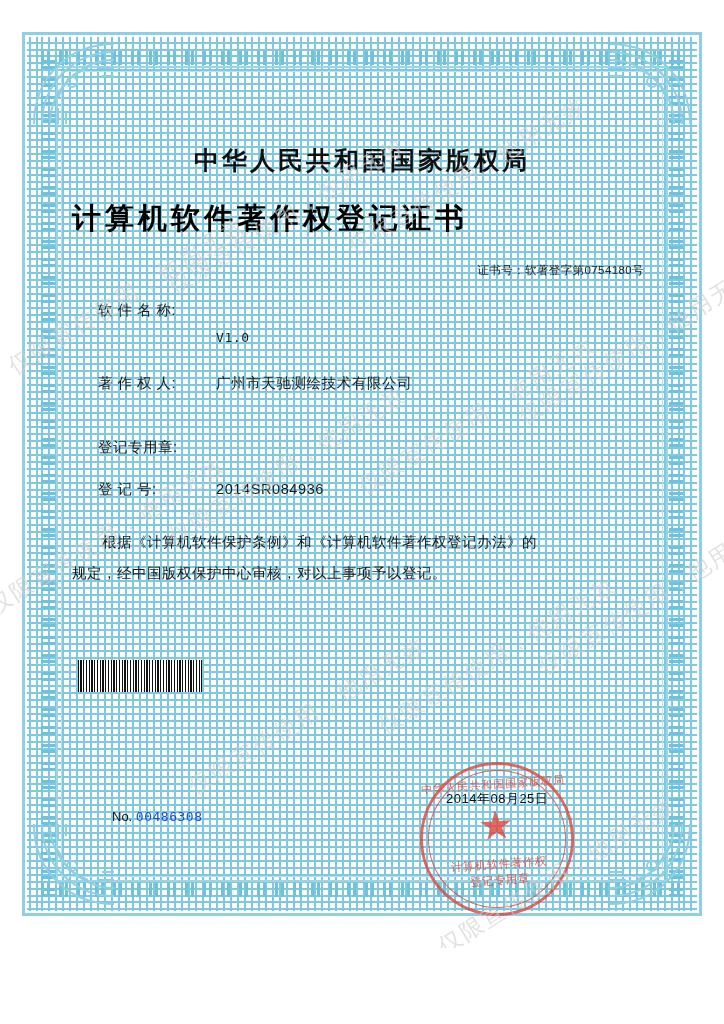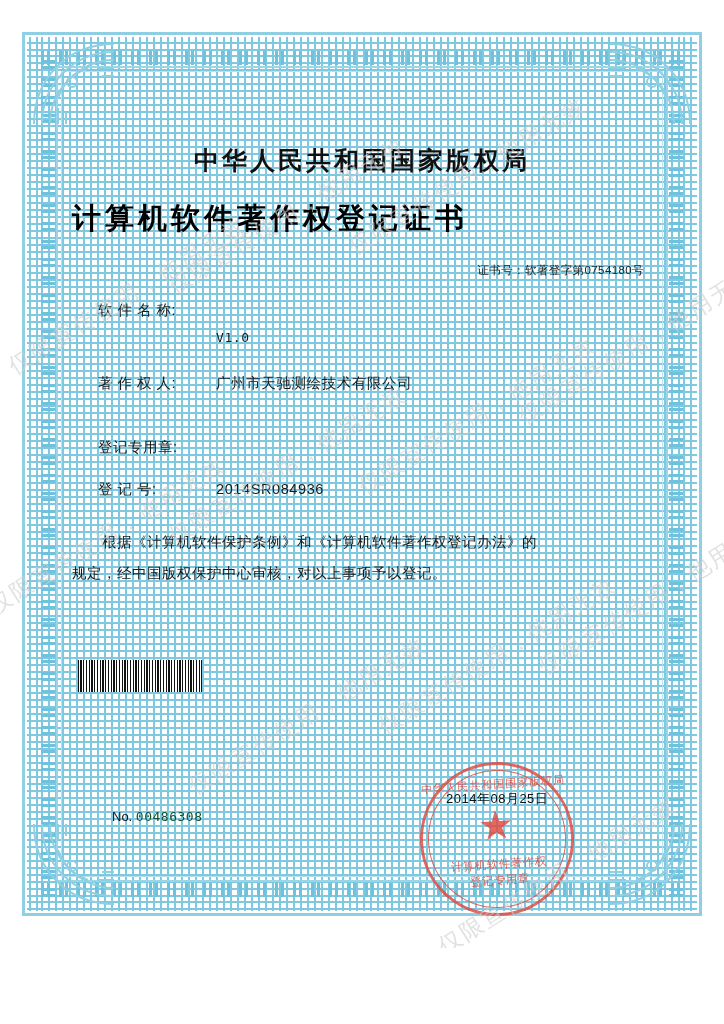--- a/index.html
+++ b/index.html
@@ -235,21 +235,21 @@
 
   
   .footer-no {
     position: absolute;
     left: 112px;
     bottom: 124px;
     font-size: 13px;
     color: #111;
   }
   .footer-no .num {
-    color: #14532d;
+    color: #1d4ed8;
     font-family: "DejaVu Sans Mono", monospace;
     letter-spacing: 0.5px;
   }
   .footer-date {
     position: absolute;
     left: 446px;
     bottom: 140px;
     font-size: 13px;
     color: #111;
     letter-spacing: 0.5px;

